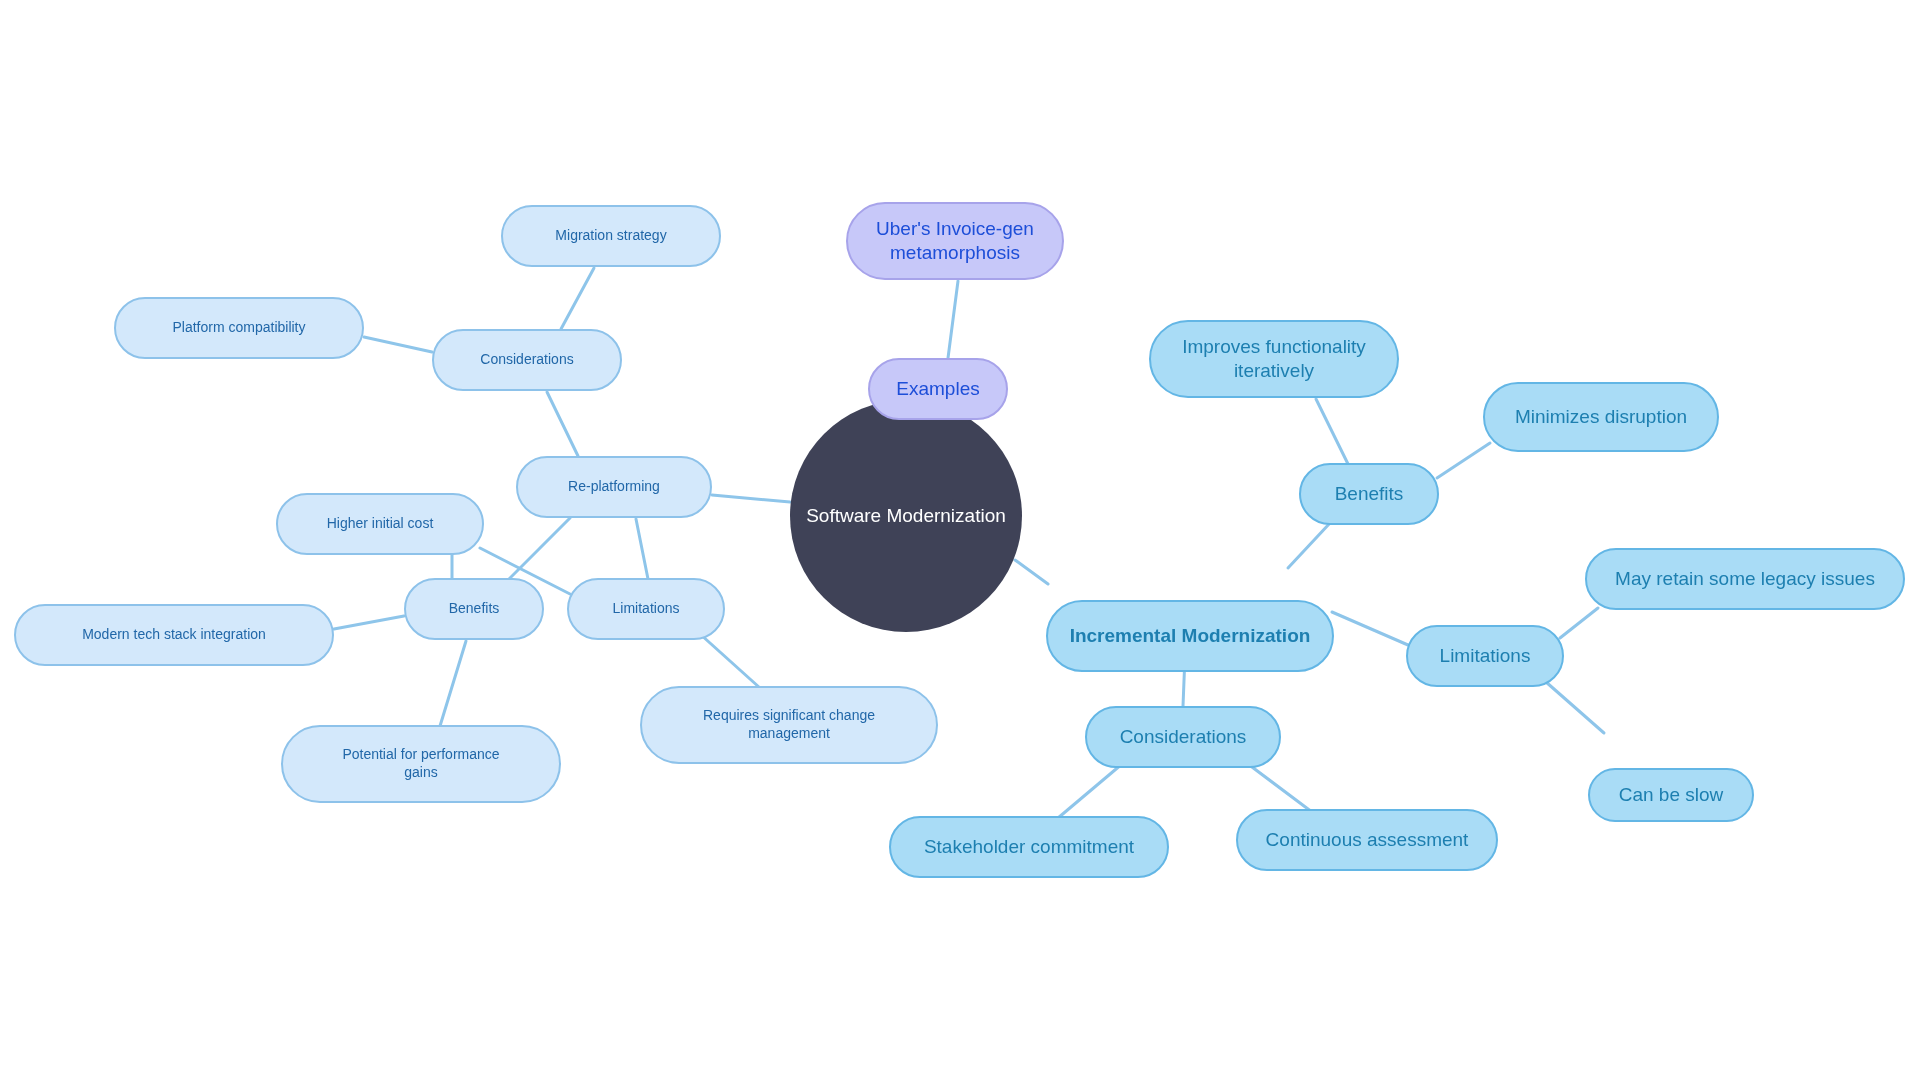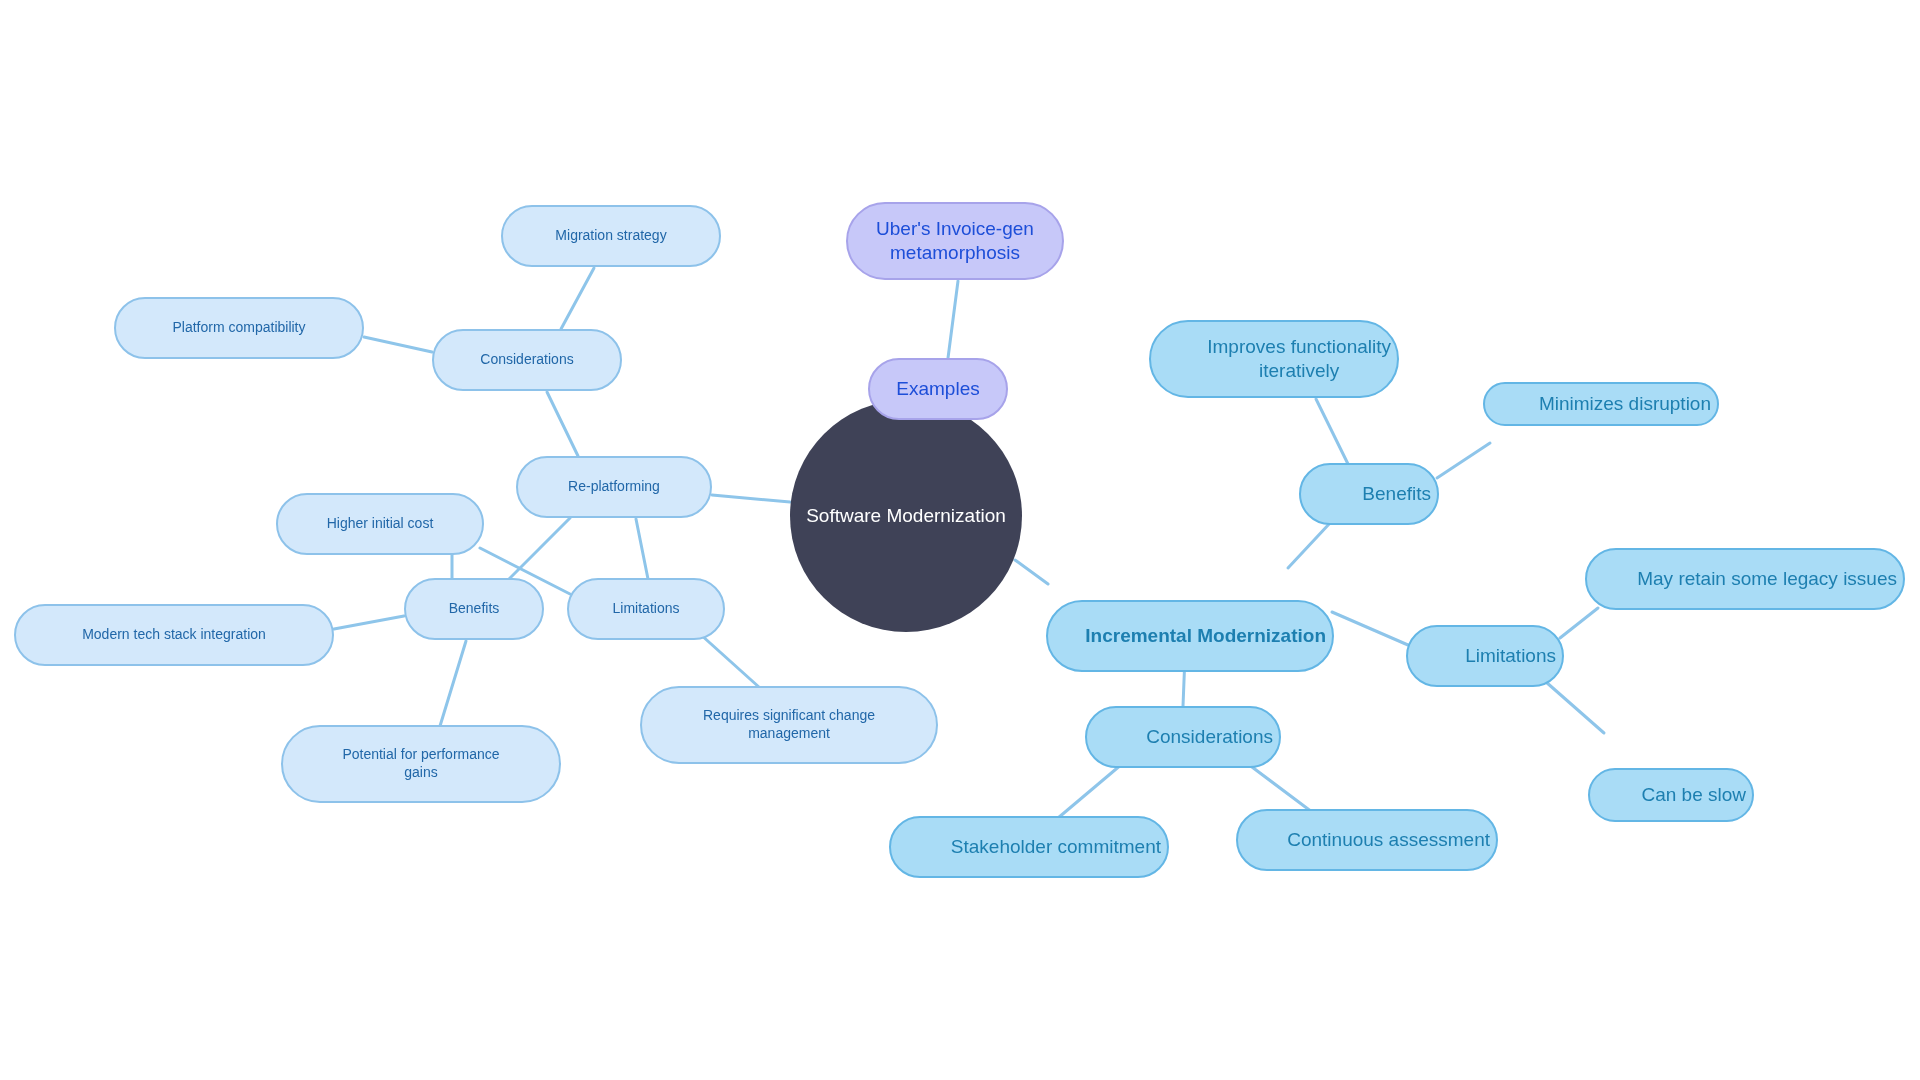--- a/index.html
+++ b/index.html
@@ -60,21 +60,20 @@
   }
 
   
   .node.blue-mid {
     background: #a9dcf6;
     border: 2.5px solid #63b6e5;
     color: #1d7fb0;
     border-radius: 999px;
     font-size: 19px;
     z-index: 6;
-    justify-content: flex-end;
   }
 
   
   .node.purple {
     background: #c7c8f9;
     border: 2.5px solid #a7a3ea;
     color: #1d4ed8;
     border-radius: 999px;
     font-size: 19px;
     z-index: 7;
@@ -128,21 +127,21 @@
       <div class="node blue-light" style="left: 14px; top: 604px; width: 320px; height: 62px;"><span class="label">Modern tech stack integration</span></div>
       <div class="node blue-light" style="left: 281px; top: 725px; width: 280px; height: 78px;"><span class="label">Potential for performance
 gains</span></div>
       <div class="node blue-light" style="left: 567px; top: 578px; width: 158px; height: 62px;"><span class="label">Limitations</span></div>
       <div class="node blue-light" style="left: 640px; top: 686px; width: 298px; height: 78px;"><span class="label">Requires significant change
 management</span></div>
       <div class="node blue-mid" style="left: 1046px; top: 600px; width: 288px; height: 72px; font-weight: bold;"><span class="label">Incremental Modernization</span></div>
       <div class="node blue-mid" style="left: 1299px; top: 463px; width: 140px; height: 62px;"><span class="label">Benefits</span></div>
       <div class="node blue-mid" style="left: 1149px; top: 320px; width: 250px; height: 78px;"><span class="label">Improves functionality
 iteratively</span></div>
-      <div class="node blue-mid" style="left: 1483px; top: 382px; width: 236px; height: 44px;"><span class="label">Minimizes disruption</span></div>
+      <div class="node blue-mid" style="left: 1483px; top: 382px; width: 236px; height: 70px;"><span class="label">Minimizes disruption</span></div>
       <div class="node blue-mid" style="left: 1406px; top: 625px; width: 158px; height: 62px;"><span class="label">Limitations</span></div>
       <div class="node blue-mid" style="left: 1585px; top: 548px; width: 320px; height: 62px;"><span class="label">May retain some legacy issues</span></div>
       <div class="node blue-mid" style="left: 1588px; top: 768px; width: 166px; height: 54px;"><span class="label">Can be slow</span></div>
       <div class="node blue-mid" style="left: 1085px; top: 706px; width: 196px; height: 62px;"><span class="label">Considerations</span></div>
       <div class="node blue-mid" style="left: 889px; top: 816px; width: 280px; height: 62px;"><span class="label">Stakeholder commitment</span></div>
       <div class="node blue-mid" style="left: 1236px; top: 809px; width: 262px; height: 62px;"><span class="label">Continuous assessment</span></div>
     </div>
 </div>
 
 </body></html>

